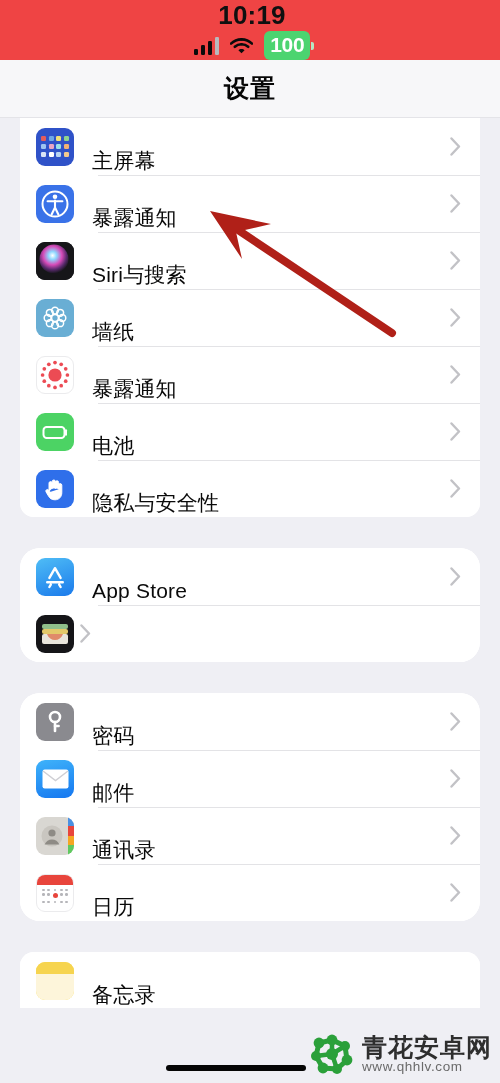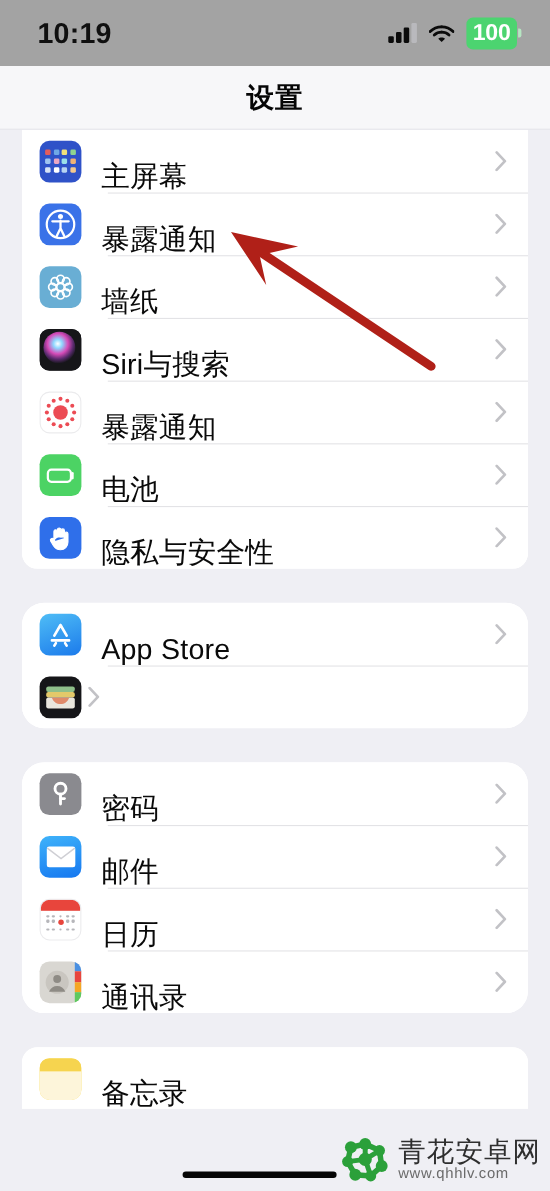--- a/index.html
+++ b/index.html
@@ -8,25 +8,26 @@
     font-family:"Liberation Sans","DejaVu Sans",sans-serif;
     background:#efeff4;
     position:relative;
     -webkit-font-smoothing:antialiased;
   }
 
   
   .statusbar{
     position:relative;
     height:60px;
-    background:#a3a3a3;
+    background:#ef4444;
     display:flex;
     align-items:center;
     justify-content:space-between;
     padding:0 30px 0 34px;
+    flex-direction:column;
   }
   .status-time{
     font-size:26px;
     font-weight:bold;
     color:#101010;
     letter-spacing:0.2px;
   }
   .status-right{ display:flex; align-items:center; gap:11px; }
 
   .signal{ display:flex; align-items:flex-end; gap:2.5px; height:18px; }
@@ -105,21 +106,21 @@
   }
   .row + .row:before{
     content:"";
     position:absolute;
     left:78px; right:0; top:0;
     height:1px;
     background:#e3e3e6;
   }
   .row-label{
     flex:1;
-    font-size:26px;
+    font-size:21px;
     color:#0a0a0a;
     letter-spacing:0.2px;
     padding-left:18px;
     margin-top:28px;
   }
   .chev{
     width:22px;
     margin-right:14px;
     color:#c2c2c6;
     display:flex;
@@ -187,21 +188,21 @@
     right:8px;
     bottom:6px;
     display:flex;
     align-items:center;
     gap:7px;
     z-index:50;
   }
   .wm-text{ display:flex; flex-direction:column; line-height:1.05; }
   .wm-title{
     font-size:25px;
-    font-weight:normal;
+    font-weight:bold;
     color:#2e2e2e;
     letter-spacing:1px;
   }
   .wm-url{
     font-size:13.5px;
     color:#6a6a6a;
     letter-spacing:0.6px;
   }
 
   
@@ -286,60 +287,60 @@
       </div>
       <div class="row-label">暴露通知</div>
       <div class="chev">
         <svg width="11" height="19" viewBox="0 0 11 19">
             <path d="M1.5 1.5L9 9.5l-7.5 8" fill="none" stroke="#c2c2c6" stroke-width="2.4" stroke-linecap="round" stroke-linejoin="round"></path>
           </svg>
       </div>
     </div>
 
     <div class="row">
+      <div class="icn ic-siri">
+        <svg width="38" height="38" viewBox="0 0 38 38">
+          <defs>
+            <radialGradient id="sg" cx="45%" cy="38%" r="62%">
+              <stop offset="0%" stop-color="#ffffff"></stop>
+              <stop offset="22%" stop-color="#8fd8ff"></stop>
+              <stop offset="52%" stop-color="#d64bb8"></stop>
+              <stop offset="78%" stop-color="#5a2a6e"></stop>
+              <stop offset="100%" stop-color="#17161c"></stop>
+            </radialGradient>
+          </defs>
+          <rect width="38" height="38" fill="#161619"></rect>
+          <circle cx="18" cy="17" r="14.5" fill="url(#sg)"></circle>
+        </svg>
+      </div>
+      <div class="row-label">Siri与搜索</div>
+      <div class="chev">
+        <svg width="11" height="19" viewBox="0 0 11 19">
+            <path d="M1.5 1.5L9 9.5l-7.5 8" fill="none" stroke="#c2c2c6" stroke-width="2.4" stroke-linecap="round" stroke-linejoin="round"></path>
+          </svg>
+      </div>
+    </div>
+
+    <div class="row">
       <div class="icn ic-wall">
         <svg width="30" height="30" viewBox="0 0 30 30">
           <g fill="none" stroke="#ffffff" stroke-width="1.5">
             <circle cx="15" cy="15" r="3.4"></circle>
             <circle cx="15" cy="7.6" r="3.4"></circle>
               <circle cx="15" cy="22.4" r="3.4"></circle>
             <circle cx="7.6" cy="15" r="3.4"></circle>
               <circle cx="22.4" cy="15" r="3.4"></circle>
             <circle cx="9.8" cy="9.8" r="3.4"></circle>
               <circle cx="20.2" cy="9.8" r="3.4"></circle>
             <circle cx="9.8" cy="20.2" r="3.4"></circle>
               <circle cx="20.2" cy="20.2" r="3.4"></circle>
           </g>
         </svg>
       </div>
       <div class="row-label">墙纸</div>
-      <div class="chev">
-        <svg width="11" height="19" viewBox="0 0 11 19">
-            <path d="M1.5 1.5L9 9.5l-7.5 8" fill="none" stroke="#c2c2c6" stroke-width="2.4" stroke-linecap="round" stroke-linejoin="round"></path>
-          </svg>
-      </div>
-    </div>
-
-    <div class="row">
-      <div class="icn ic-siri">
-        <svg width="38" height="38" viewBox="0 0 38 38">
-          <defs>
-            <radialGradient id="sg" cx="45%" cy="38%" r="62%">
-              <stop offset="0%" stop-color="#ffffff"></stop>
-              <stop offset="22%" stop-color="#8fd8ff"></stop>
-              <stop offset="52%" stop-color="#d64bb8"></stop>
-              <stop offset="78%" stop-color="#5a2a6e"></stop>
-              <stop offset="100%" stop-color="#17161c"></stop>
-            </radialGradient>
-          </defs>
-          <rect width="38" height="38" fill="#161619"></rect>
-          <circle cx="18" cy="17" r="14.5" fill="url(#sg)"></circle>
-        </svg>
-      </div>
-      <div class="row-label">Siri与搜索</div>
       <div class="chev">
         <svg width="11" height="19" viewBox="0 0 11 19">
             <path d="M1.5 1.5L9 9.5l-7.5 8" fill="none" stroke="#c2c2c6" stroke-width="2.4" stroke-linecap="round" stroke-linejoin="round"></path>
           </svg>
       </div>
     </div>
 
 
 
     <div class="row">
@@ -458,63 +459,63 @@
       </div>
       <div class="row-label">邮件</div>
       <div class="chev">
         <svg width="11" height="19" viewBox="0 0 11 19">
             <path d="M1.5 1.5L9 9.5l-7.5 8" fill="none" stroke="#c2c2c6" stroke-width="2.4" stroke-linecap="round" stroke-linejoin="round"></path>
           </svg>
       </div>
     </div>
 
     <div class="row">
-      <div class="icn ic-cal">
-        <div class="cal-top"></div>
-        <div class="cal-dots">
-          <i></i>
-            <i></i>
-            <i></i>
-            <i></i>
-            <i></i>
-          <i></i>
-            <i></i>
-            <i class="red"></i>
-            <i></i>
-            <i></i>
-          <i></i>
-            <i></i>
-            <i></i>
-            <i></i>
-            <i></i>
-        </div>
-      </div>
-      <div class="row-label">日历</div>
-      <div class="chev">
-        <svg width="11" height="19" viewBox="0 0 11 19">
-            <path d="M1.5 1.5L9 9.5l-7.5 8" fill="none" stroke="#c2c2c6" stroke-width="2.4" stroke-linecap="round" stroke-linejoin="round"></path>
-          </svg>
-      </div>
-    </div>
-
-    <div class="row">
       <div class="icn ic-contacts">
         <svg width="26" height="26" viewBox="0 0 26 26" style="margin-right:5px;">
           <circle cx="12" cy="13" r="10.5" fill="#c9c6c0"></circle>
           <circle cx="12" cy="10" r="3.6" fill="#8e8b85"></circle>
           <path d="M4.6 21.5c1.3-3.3 4.1-5.1 7.4-5.1s6.1 1.8 7.4 5.1" fill="#8e8b85"></path>
         </svg>
         <div class="contact-tabs">
           <i style="background:#4a90e2"></i>
           <i style="background:#e8453c"></i>
           <i style="background:#f5a623"></i>
           <i style="background:#5fc95f"></i>
         </div>
       </div>
       <div class="row-label">通讯录</div>
+      <div class="chev">
+        <svg width="11" height="19" viewBox="0 0 11 19">
+            <path d="M1.5 1.5L9 9.5l-7.5 8" fill="none" stroke="#c2c2c6" stroke-width="2.4" stroke-linecap="round" stroke-linejoin="round"></path>
+          </svg>
+      </div>
+    </div>
+
+    <div class="row">
+      <div class="icn ic-cal">
+        <div class="cal-top"></div>
+        <div class="cal-dots">
+          <i></i>
+            <i></i>
+            <i></i>
+            <i></i>
+            <i></i>
+          <i></i>
+            <i></i>
+            <i class="red"></i>
+            <i></i>
+            <i></i>
+          <i></i>
+            <i></i>
+            <i></i>
+            <i></i>
+            <i></i>
+        </div>
+      </div>
+      <div class="row-label">日历</div>
       <div class="chev">
         <svg width="11" height="19" viewBox="0 0 11 19">
             <path d="M1.5 1.5L9 9.5l-7.5 8" fill="none" stroke="#c2c2c6" stroke-width="2.4" stroke-linecap="round" stroke-linejoin="round"></path>
           </svg>
       </div>
     </div>
   </div>
 
   <div class="group clip">
     <div class="row">

